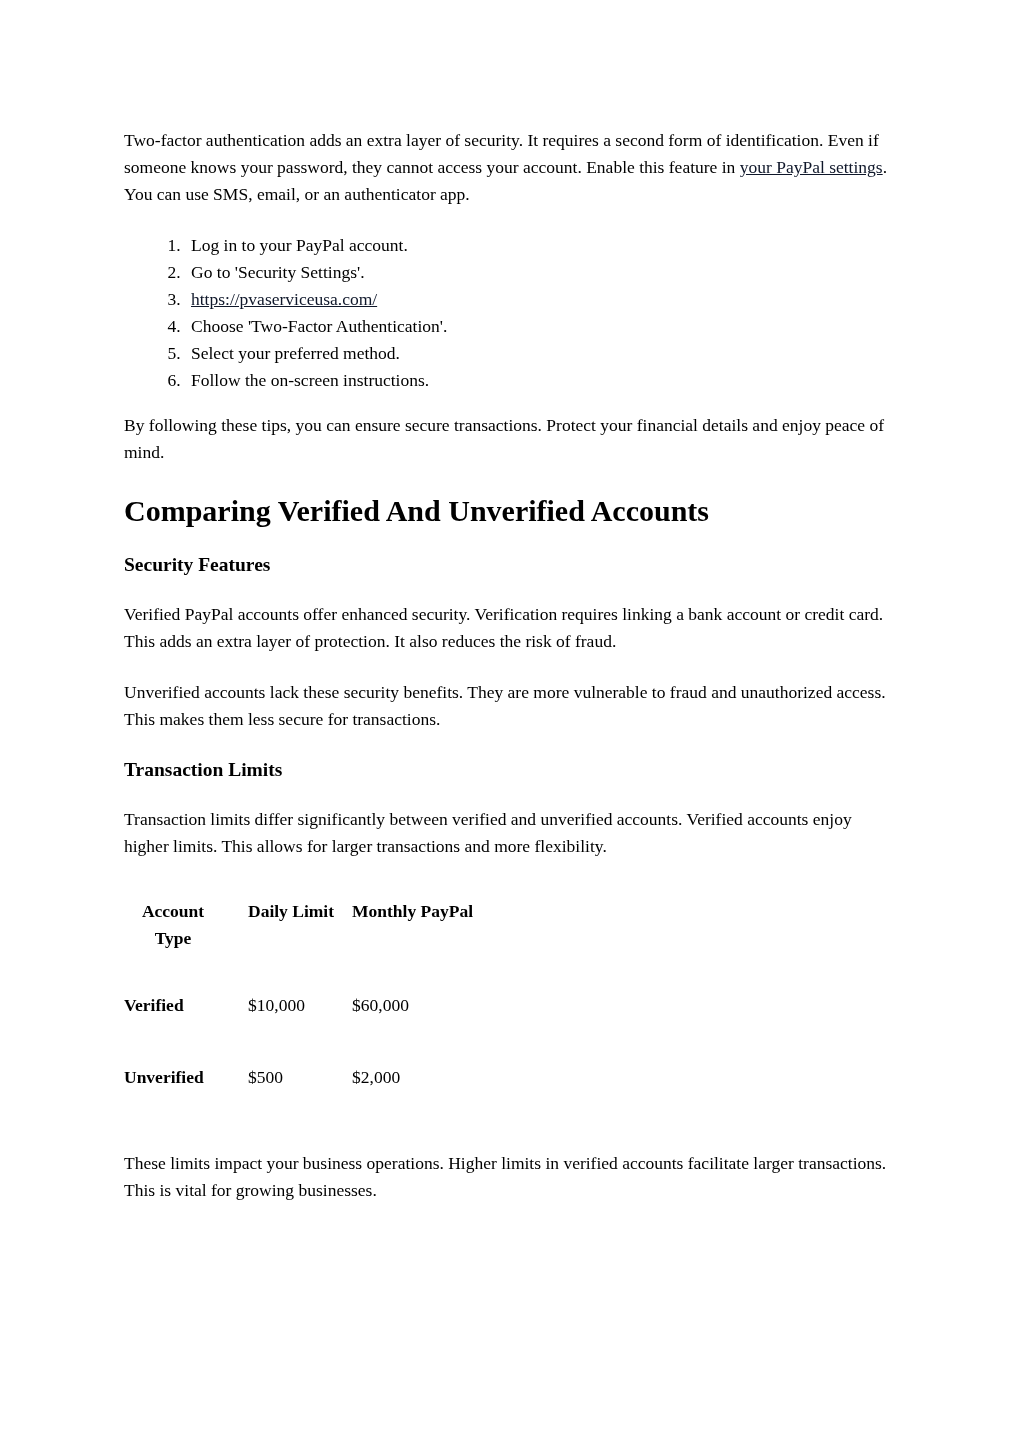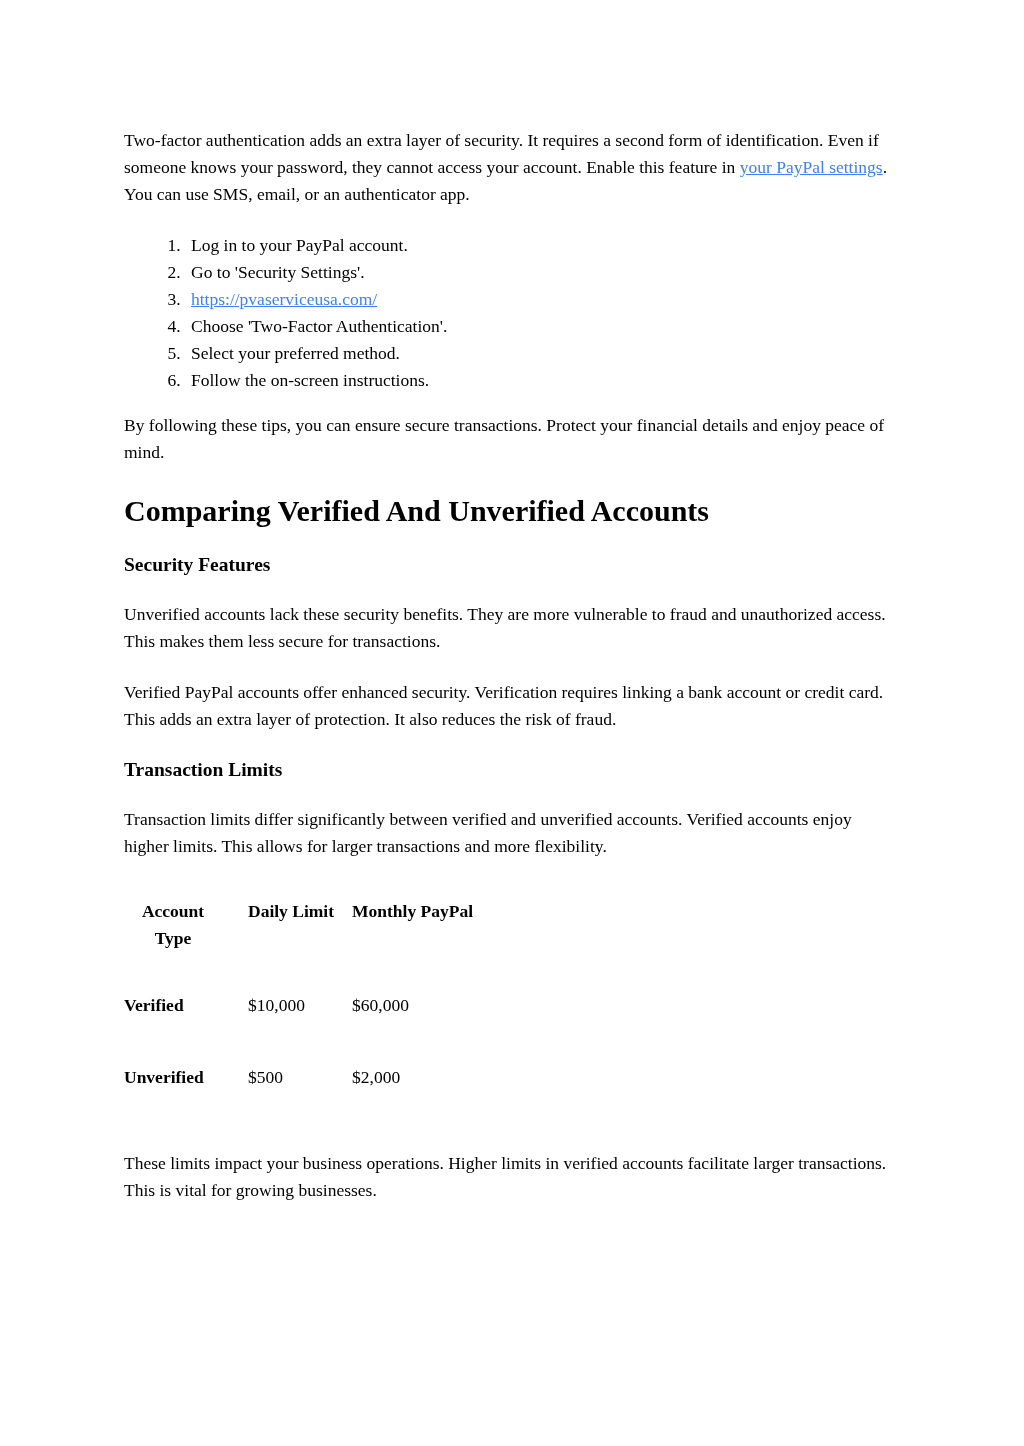--- a/index.html
+++ b/index.html
@@ -16,21 +16,21 @@
     padding: 127px 128px 0 124px;
     width: 1024px;
   }
   p {
     font-size: 17.5px;
     line-height: 27px;
     margin: 0 0 24px 0;
   }
   b, strong { font-weight: normal; }
   a.doc-link {
-    color: #3b82f6;
+    color: #0f172a;
     text-decoration: underline;
     cursor: pointer;
   }
   ol.steps {
     margin: 0 0 18px 0;
     padding-left: 61px;
     font-size: 17.5px;
     line-height: 27px;
   }
   ol.steps li {
@@ -90,23 +90,23 @@
     <li><span>Follow the on-screen instructions.</span></li>
   </ol>
 
   <p>By following these tips, you can ensure secure transactions. Protect your financial details and enjoy peace of mind.</p>
 
   <h1 class="section-title">Comparing Verified And Unverified Accounts</h1>
 
 
   <h3 class="sub-heading">Security Features</h3>
 
+  <p><b>Verified PayPal accounts</b><span> offer enhanced security. Verification requires linking a bank account or credit card. This adds an extra layer of protection. It also reduces the risk of fraud.</span></p>
+
   <p><b>Unverified accounts</b><span> lack these security benefits. They are more vulnerable to fraud and unauthorized access. This makes them less secure for transactions.</span></p>
-
-  <p><b>Verified PayPal accounts</b><span> offer enhanced security. Verification requires linking a bank account or credit card. This adds an extra layer of protection. It also reduces the risk of fraud.</span></p>
 
   <h3 class="sub-heading">Transaction Limits</h3>
 
   <p>Transaction limits differ significantly between verified and unverified accounts. Verified accounts enjoy higher limits. This allows for larger transactions and more flexibility.</p>
 
   <table class="limits">
     <thead>
       <tr>
         <th class="col-account">Account Type</th>
         <th class="col-daily">Daily Limit</th>

